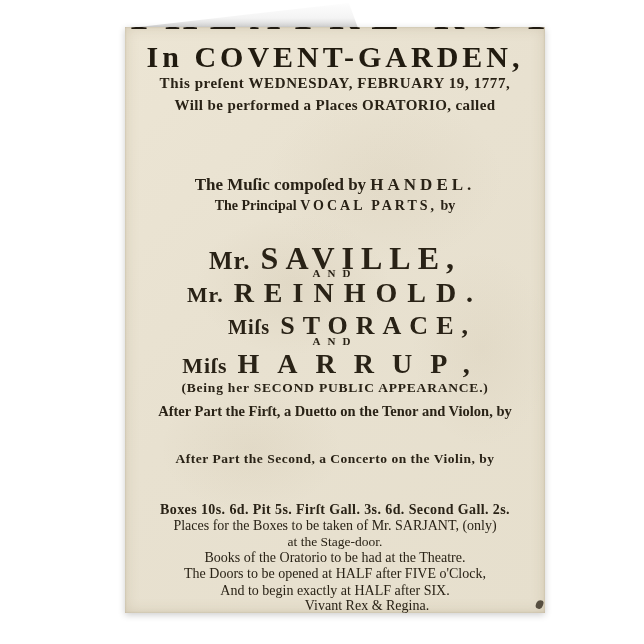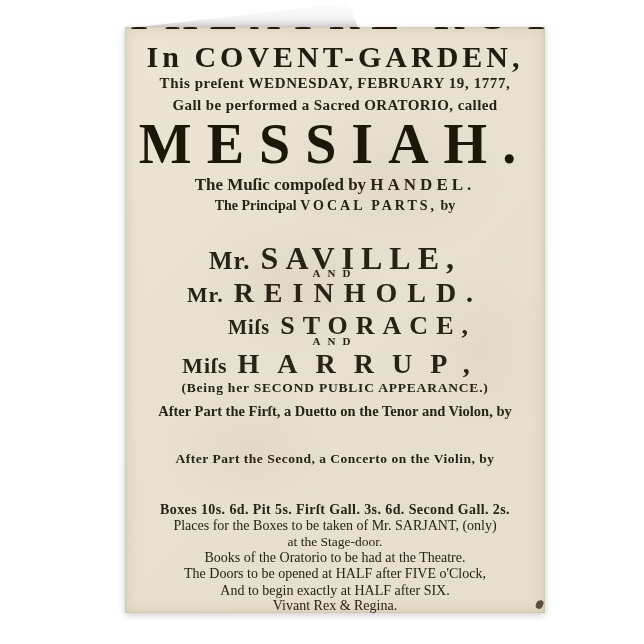--- a/index.html
+++ b/index.html
@@ -53,44 +53,43 @@
   .duetto-names{top:390px;font-size:28px;line-height:32px;font-weight:bold;letter-spacing:0.5px;}
   .concerto-intro{top:424px;font-size:13.5px;font-weight:bold;letter-spacing:0.5px;}
   .concerto-name{top:437px;font-size:28px;line-height:31px;font-weight:bold;letter-spacing:9px;}
 
   .prices{top:475px;font-size:14px;font-weight:bold;letter-spacing:0.4px;}
   .places{top:491px;font-size:14px;}
   .stage-door{top:507px;font-size:13.5px;}
   .books{top:523px;font-size:14px;}
   .doors{top:539px;font-size:14px;}
   .begin{top:556px;font-size:14px;}
-  .vivant{top:571px;font-size:14px;}
+  .vivant{top:571px;font-size:14px;padding-left:32px;}
 
   .smudge{position:absolute;right:2px;bottom:4px;width:7px;height:9px;border-radius:60% 40% 50% 50%;background:rgba(40,32,20,0.75);transform:rotate(20deg);}
 </style>
 </head>
 <body>
 
 <div class="scene">
 
   <div class="fold"></div>
 
   <div class="card">
 
     <div class="line masthead">
       <span>THEATRE ROYAL</span>
     </div>
 
     <div class="line venue">In COVENT-GARDEN,</div>
 
     <div class="line date">This preſent WEDNESDAY, FEBRUARY 19, 1777,</div>
 
-    <div class="line intro">Gall be performed a Sacred ORATORIO, called</div>
+    <div class="line intro">Will be performed a Places ORATORIO, called</div>
 
-    <div class="line title">MESSIAH.</div>
 
     <div class="line composer">
       <span>The Muſic compoſed by</span>
       <span class="caps">HANDEL.</span>
     </div>
 
     <div class="line principal">
       <span>The Principal</span>
       <span class="caps">VOCAL PARTS,</span>
       <span>by</span>

